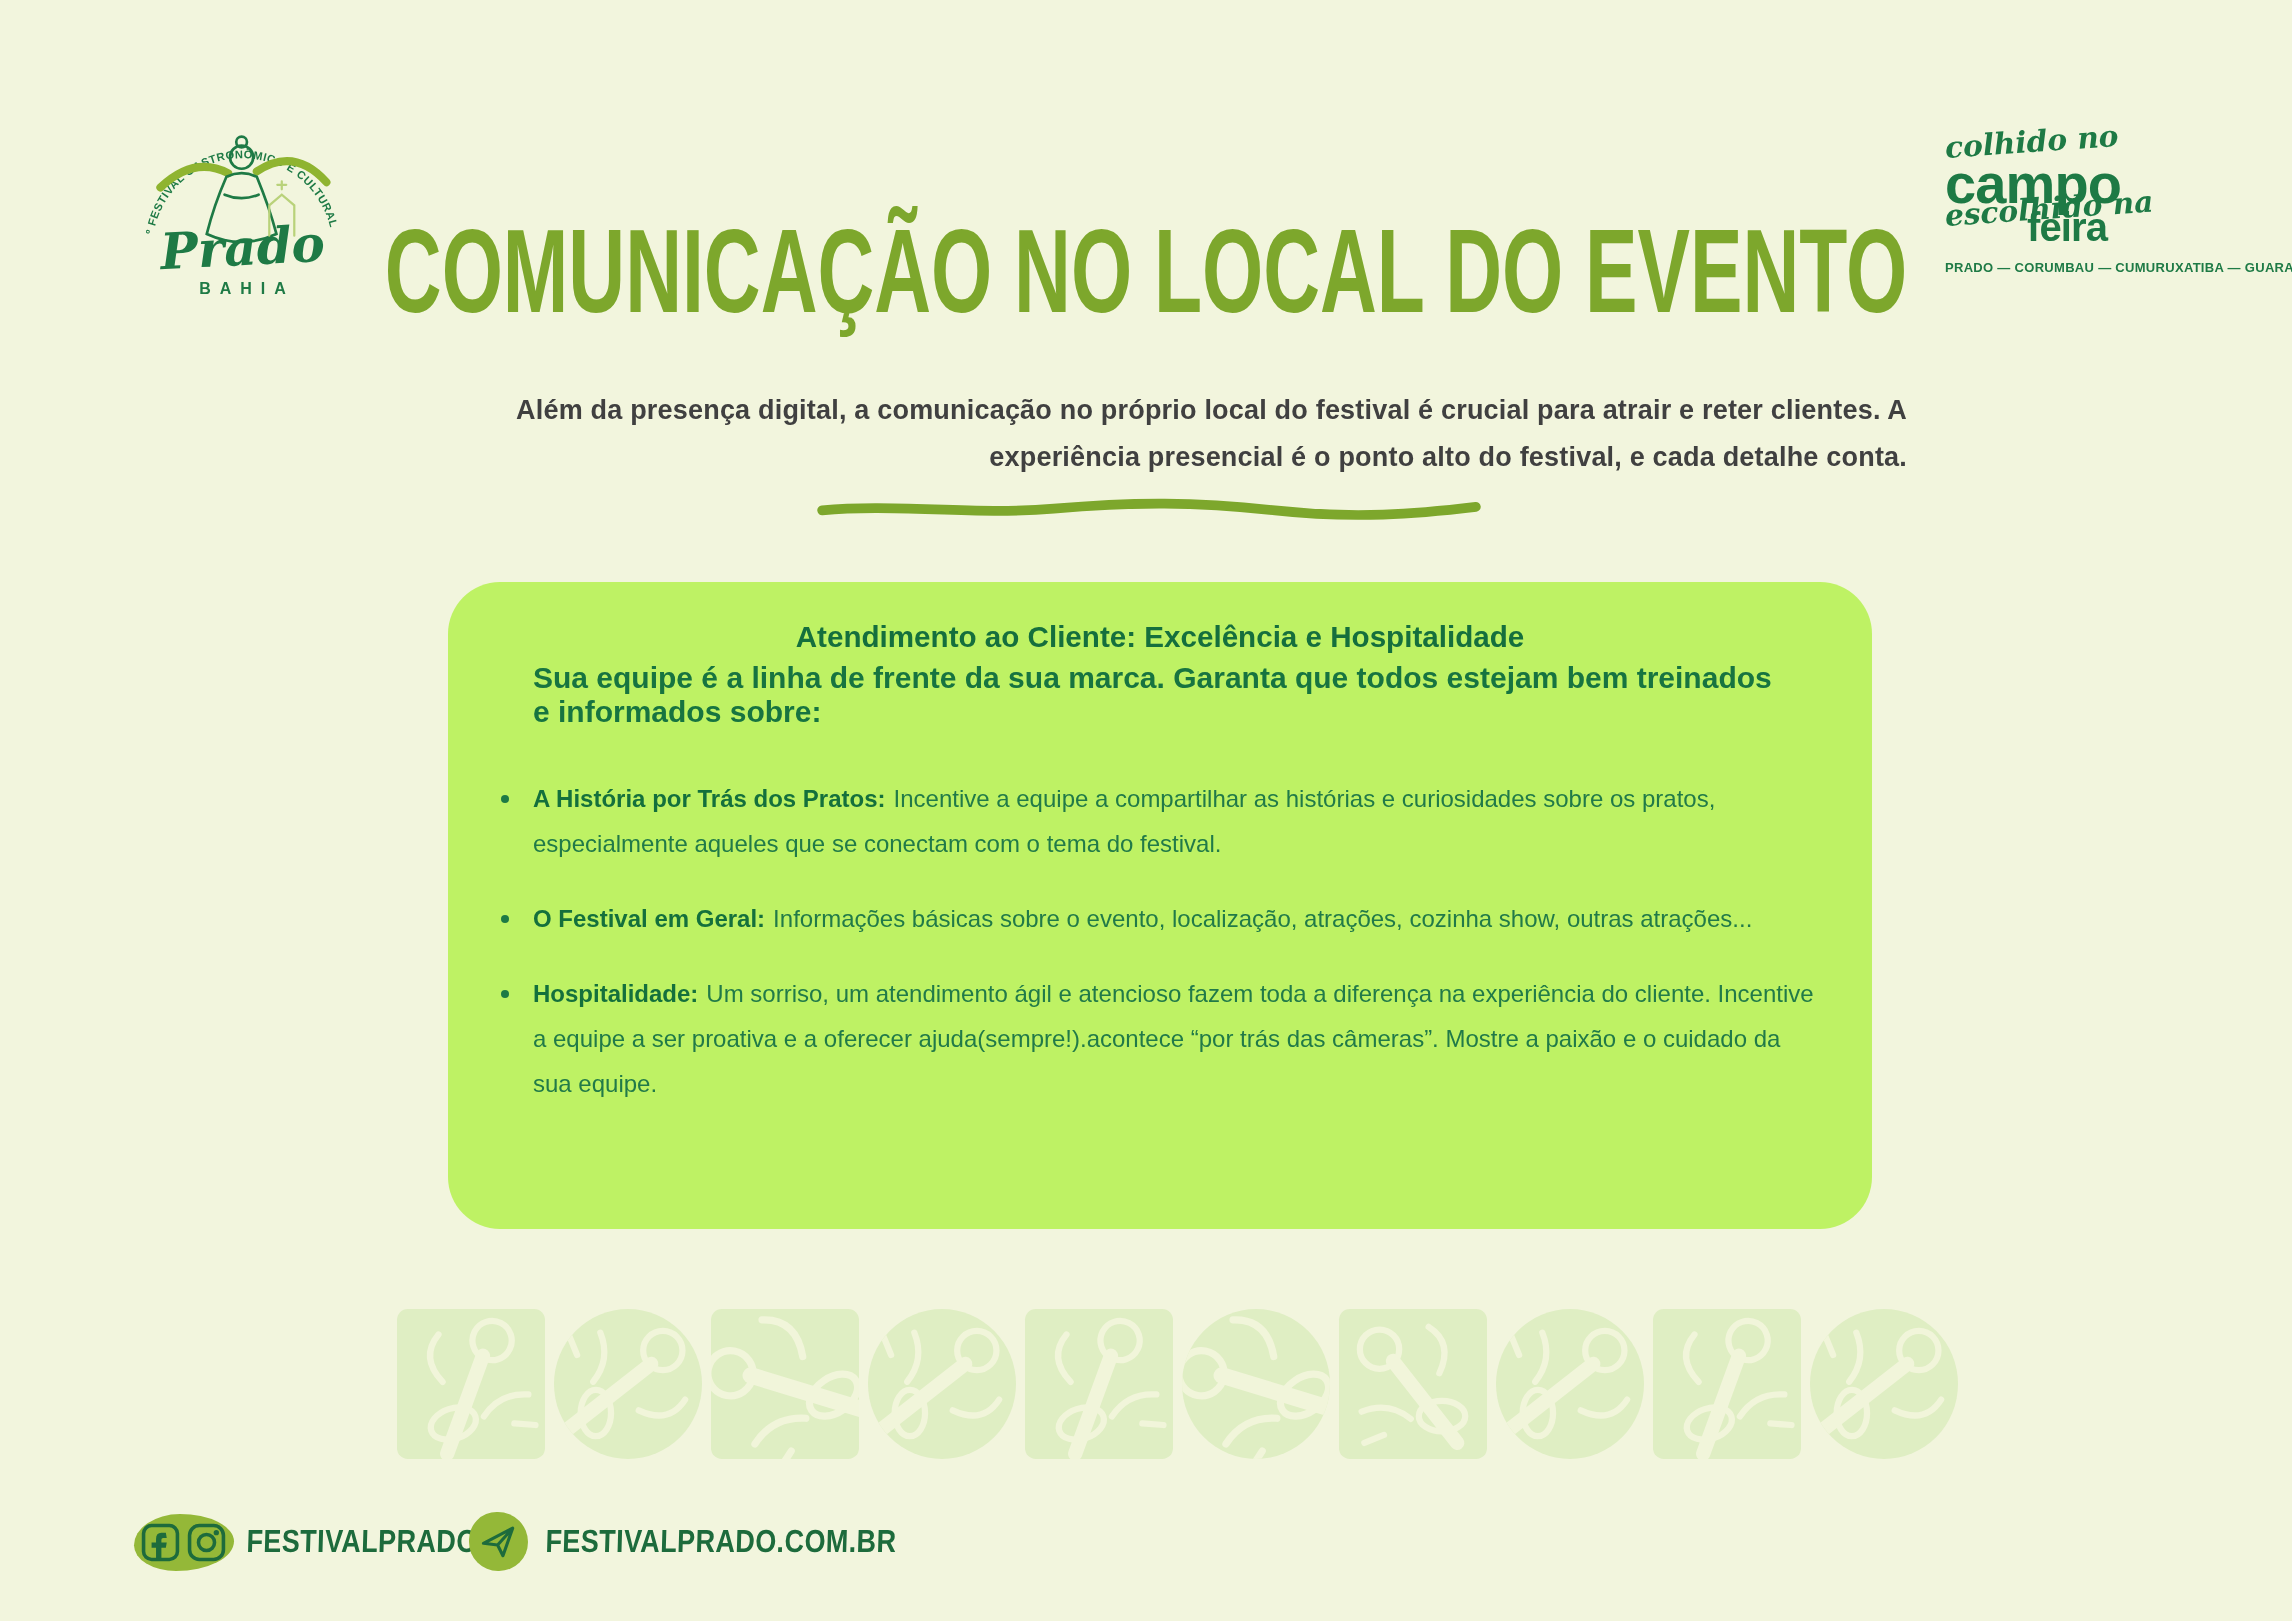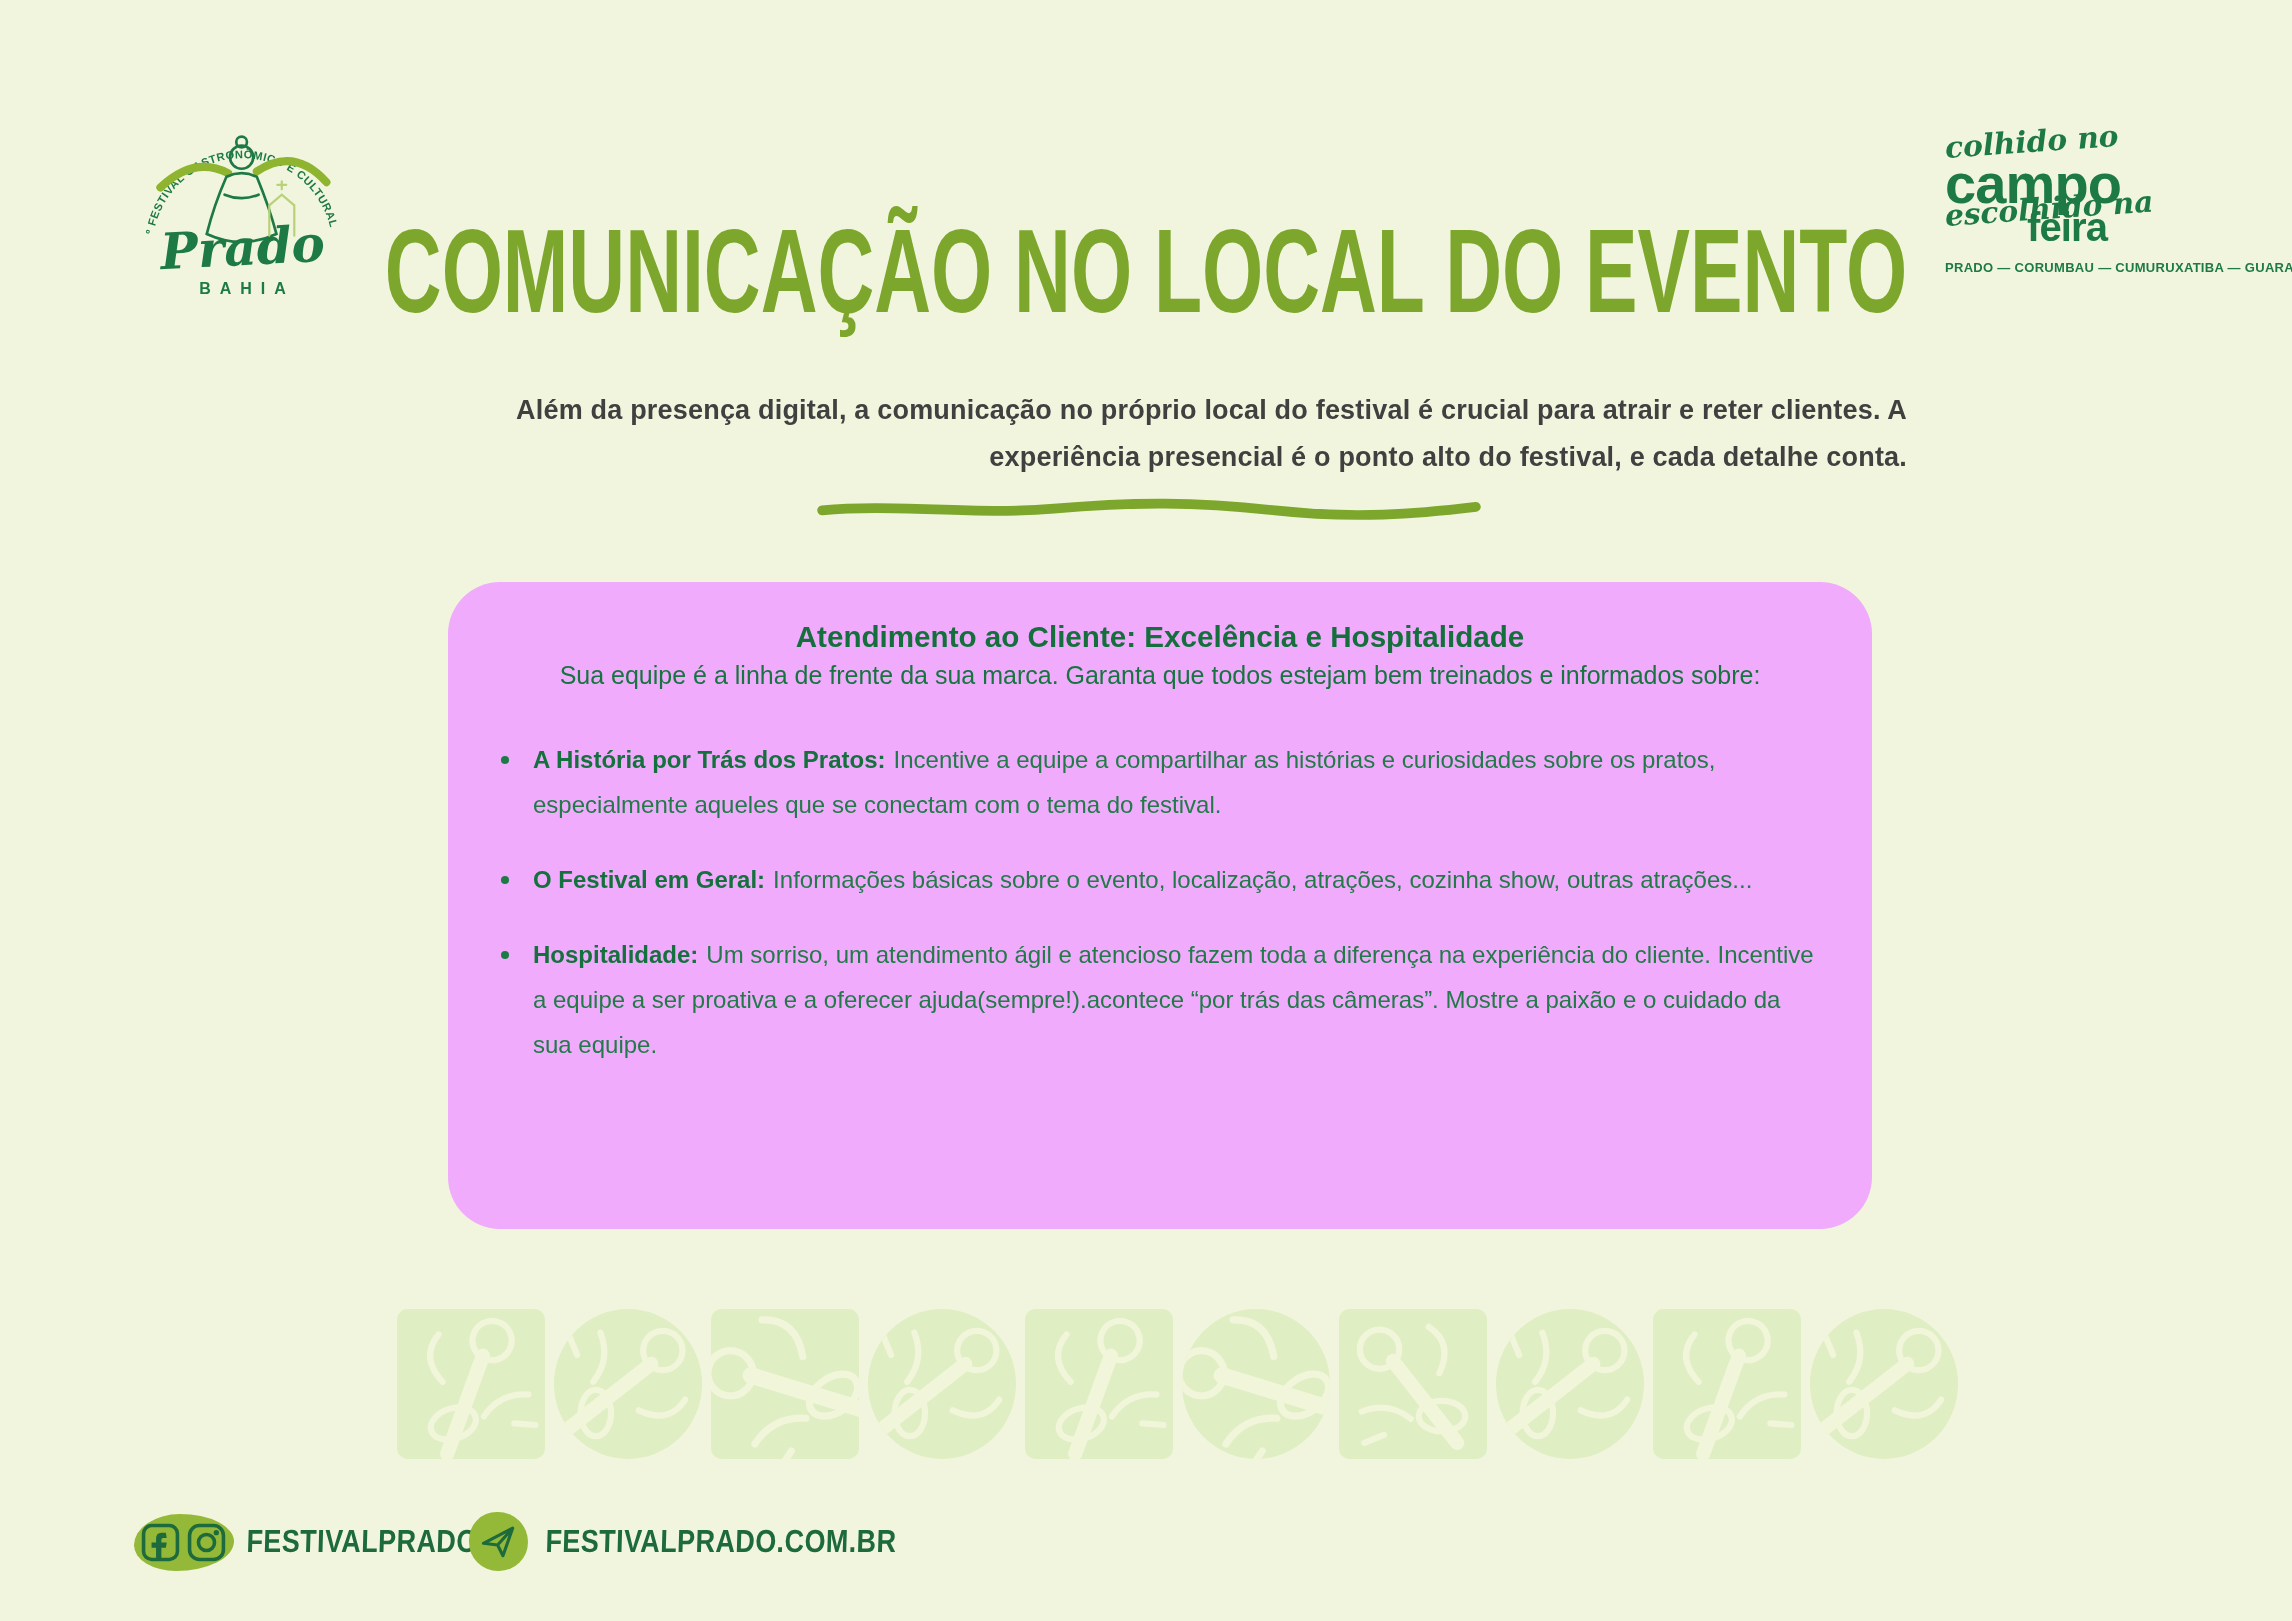--- a/index.html
+++ b/index.html
@@ -24,24 +24,24 @@
              transform:rotate(-4deg);transform-origin:left center;line-height:1;margin-top:-9px;}
   .lr-feira{font-weight:800;font-size:40px;letter-spacing:-0.9px;line-height:.9;margin-left:82px;margin-top:-21.5px;}
   .lr-cities{font-size:13px;font-weight:bold;letter-spacing:0.3px;margin-top:14.3px;white-space:nowrap;}
 
   
   .intro{position:absolute;left:385px;top:360px;width:1522px;text-align:right;
          font-weight:bold;font-size:27px;line-height:47px;color:#404040;letter-spacing:0.2px;}
   .divider{position:absolute;left:811px;top:498px;}
 
   
-  .card{position:absolute;left:448px;top:582px;width:1424px;height:647px;background:#f0abfc;
+  .card{position:absolute;left:448px;top:582px;width:1424px;height:647px;background:#bef264;
         border-radius:52px;box-sizing:border-box;padding:38px 43px 0 85px;}
   .card-title{text-align:center;font-size:29.6px;font-weight:800;color:#156f3d;margin:0 42px 0 0;}
-  .card-sub{text-align:center;font-size:25px;font-weight:normal;color:#177440;margin:7.2px 42px 0 0;}
+  .card-sub{text-align:left;font-size:30px;font-weight:bold;color:#177440;margin:7.2px 42px 0 0;}
   .card ul{list-style:none;margin:47px 0 0 0;padding:0;}
   .card li{position:relative;font-size:24px;line-height:45px;color:#217a48;margin-bottom:30px;padding-right:3.6px;}
   .card li::before{content:"";position:absolute;left:-32px;top:19px;width:8px;height:8px;border-radius:50%;background:#1d7a45;}
   .b-label{font-weight:800;color:#14703c;margin-right:8px;}
 
   
   .decor-strip{position:absolute;left:397px;top:1309px;display:flex;gap:9px;}
   .tile{width:148px;height:150px;background:#dfeec3;overflow:hidden;position:relative;}
   .tile.rect{border-radius:10.7px;}
   .tile.oval{border-radius:50%;}

